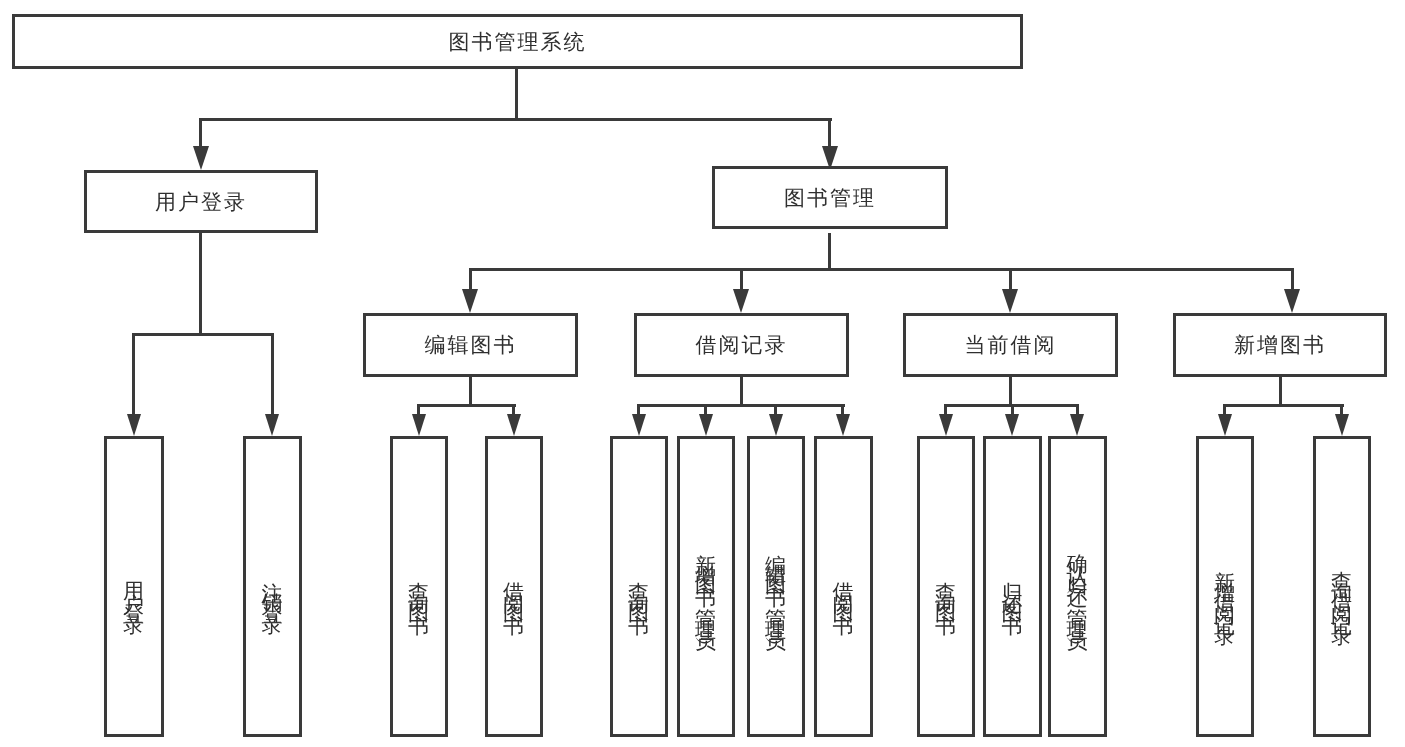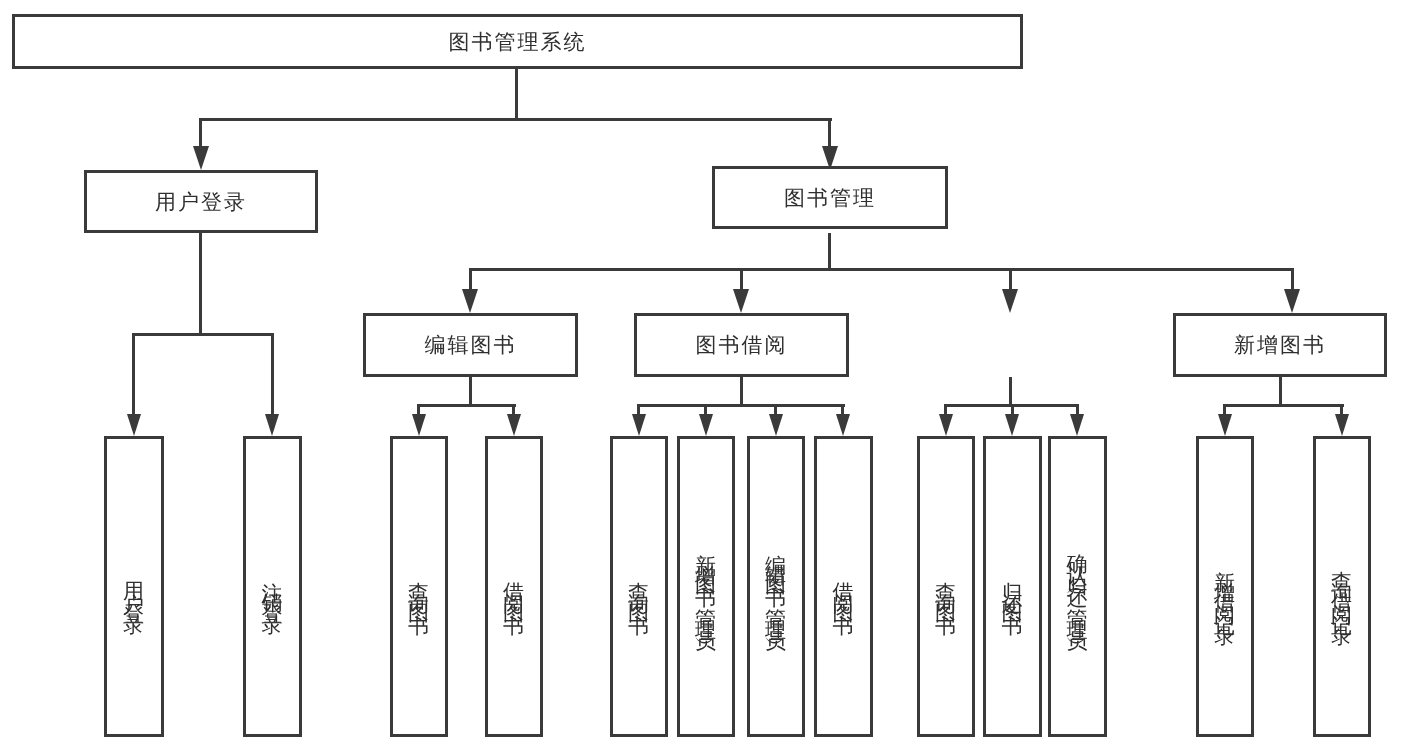--- a/index.html
+++ b/index.html
@@ -102,21 +102,24 @@
   <div class="vline" style="left:1291px;top:268px;height:27px"></div>
   <div class="arrow" style="left:462px;top:289px"></div>
   <div class="arrow" style="left:733px;top:289px"></div>
   <div class="arrow" style="left:1002px;top:289px"></div>
   <div class="arrow" style="left:1284px;top:289px"></div>
 
   <div class="box" style="left:363px;top:313px;width:215px;height:64px">
     <span>编辑图书</span>
   </div>
   <div class="box" style="left:634px;top:313px;width:215px;height:64px">
-    <span>图书借阅</span>
+    <span>借阅记录</span>
+  </div>
+  <div class="box" style="left:903px;top:313px;width:215px;height:64px">
+    <span>当前借阅</span>
   </div>
   <div class="box" style="left:1173px;top:313px;width:214px;height:64px">
     <span>新增图书</span>
   </div>
 
   <div class="vline" style="left:469px;top:377px;height:30px"></div>
   <div class="hline" style="left:417px;top:404px;width:99px"></div>
   <div class="vline" style="left:417px;top:404px;height:14px"></div>
   <div class="vline" style="left:512px;top:404px;height:14px"></div>
   <div class="arrow sm" style="left:412px;top:414px"></div>

